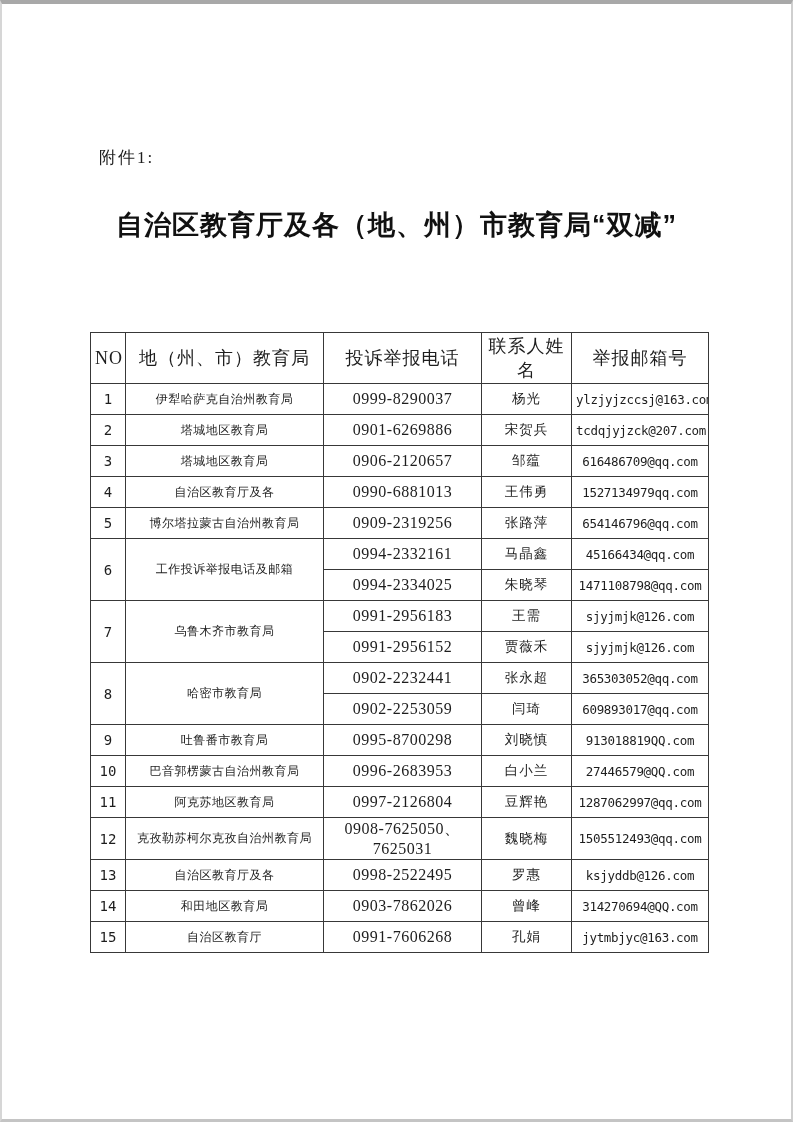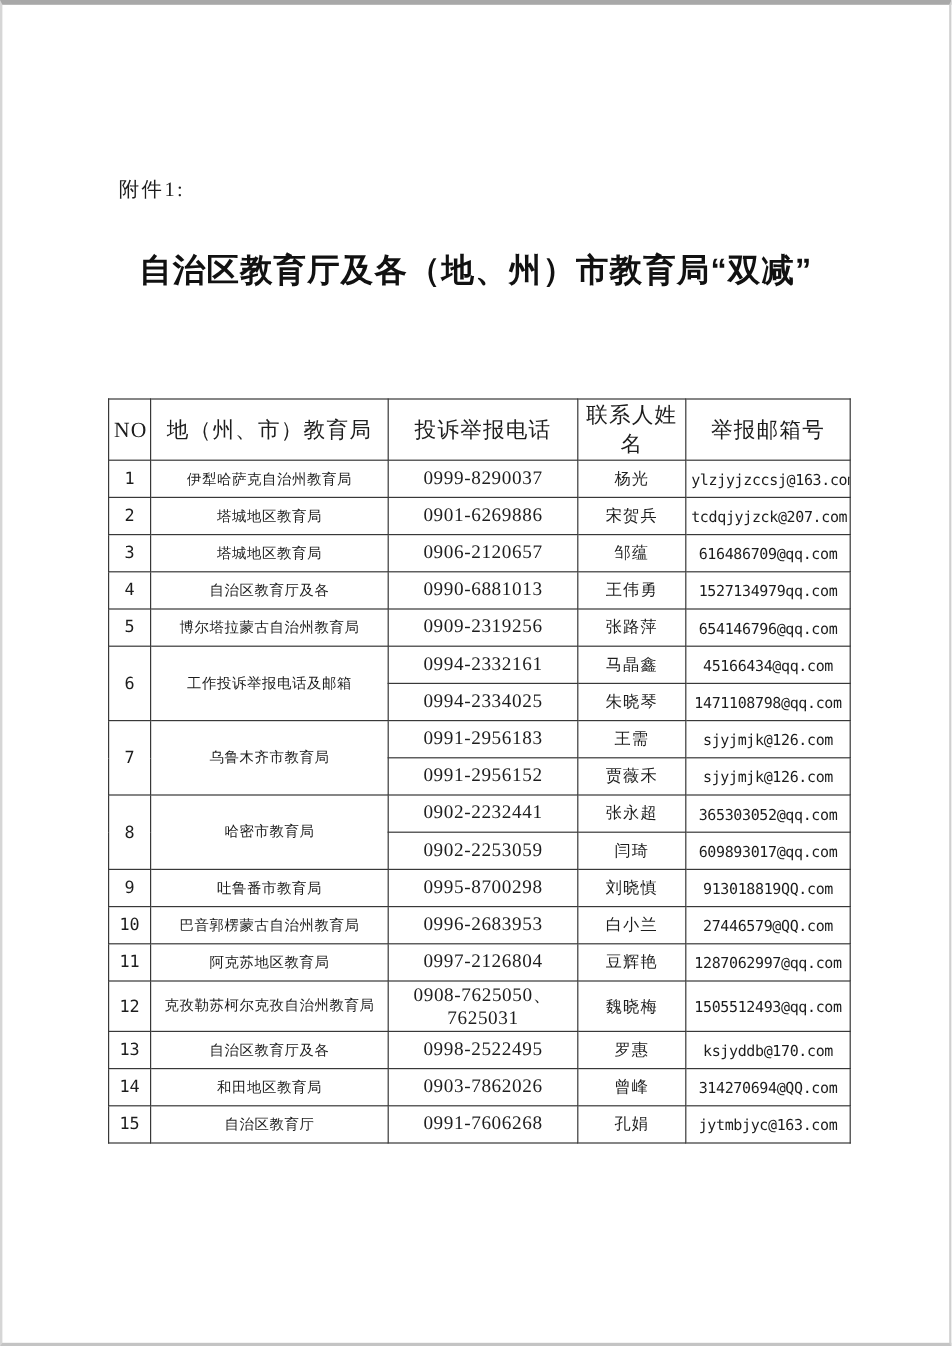--- a/index.html
+++ b/index.html
@@ -195,21 +195,21 @@
             <td class="cell-bureau">克孜勒苏柯尔克孜自治州教育局</td>
             <td class="cell-phone">0908-7625050、7625031</td>
             <td class="cell-name">魏晓梅</td>
             <td class="cell-email">1505512493@qq.com</td>
           </tr>
           <tr class="body-row">
             <td class="cell-no">13</td>
             <td class="cell-bureau">自治区教育厅及各</td>
             <td class="cell-phone">0998-2522495</td>
             <td class="cell-name">罗惠</td>
-            <td class="cell-email">ksjyddb@170.com</td>
+            <td class="cell-email">ksjyddb@126.com</td>
           </tr>
           <tr class="body-row">
             <td class="cell-no">14</td>
             <td class="cell-bureau">和田地区教育局</td>
             <td class="cell-phone">0903-7862026</td>
             <td class="cell-name">曾峰</td>
             <td class="cell-email">314270694@QQ.com</td>
           </tr>
           <tr class="body-row">
             <td class="cell-no">15</td>

